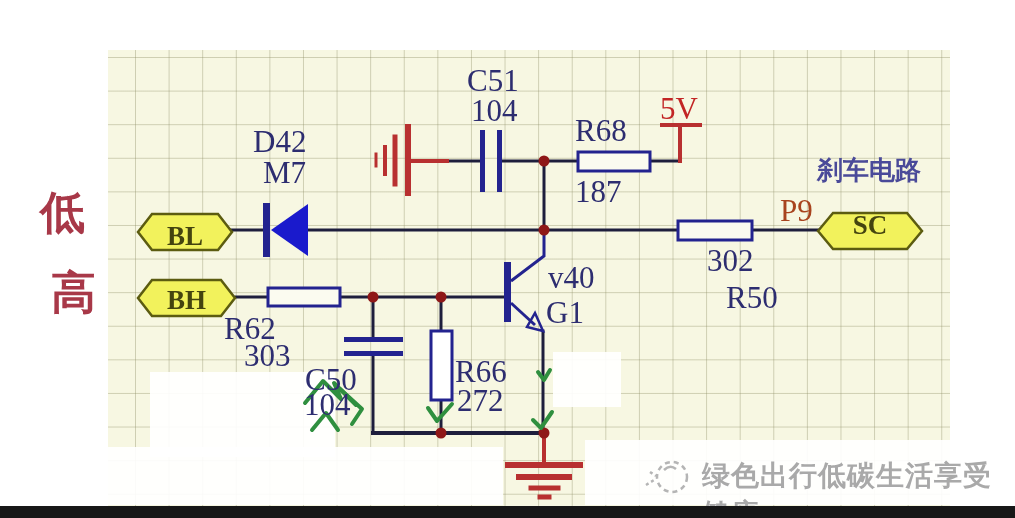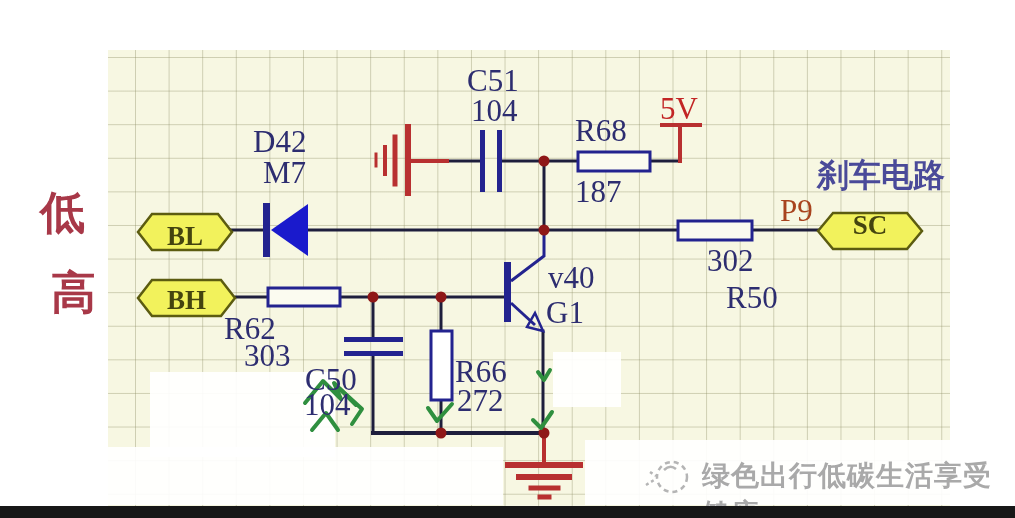--- a/index.html
+++ b/index.html
@@ -9,21 +9,21 @@
           background-color:#f7f7e2;
           background-image:
             linear-gradient(to right, rgba(140,140,100,.38) 1px, transparent 1px),
             linear-gradient(to bottom, rgba(140,140,100,.38) 1px, transparent 1px);
           background-size:33.6px 33.6px;background-position:27px 7px;}
   .patch{position:absolute;background:rgba(255,255,255,.92);}
   .overlay{position:absolute;left:0;top:0;}
   .lbl{position:absolute;font-family:"Liberation Serif", serif;font-weight:400;
        font-size:31px;line-height:1.05;color:#2d2d70;white-space:nowrap;}
   .lbl.red{color:#c22525;text-align:right;}
-  .lbl.cn-title{color:#4a4a99;font-size:32px;font-family:Liberation Sans, sans-serif;font-weight:700;}
+  .lbl.cn-title{color:#4a4a99;font-size:26px;font-family:Liberation Mono, monospace;font-weight:700;}
   .lbl.p9{color:#a8431e;}
   .lbl.side{font-family:"Liberation Sans", sans-serif;font-weight:700;font-size:45px;color:#a83848;}
   .hexlbl{position:absolute;display:flex;align-items:center;justify-content:center;
           font-family:"Liberation Serif", serif;font-weight:700;font-size:27px;color:#44440f;}
   .wm-text{position:absolute;left:702px;top:457px;font-size:28px;color:#a9a9a9;
            font-family:"Liberation Sans", sans-serif;font-weight:700;letter-spacing:1px;
            text-shadow:0 1px 0 #ffffff;}
   .bottom-bar{position:absolute;left:0;top:506px;width:1015px;height:12px;background:#171717;}
 </style>
 </head>

